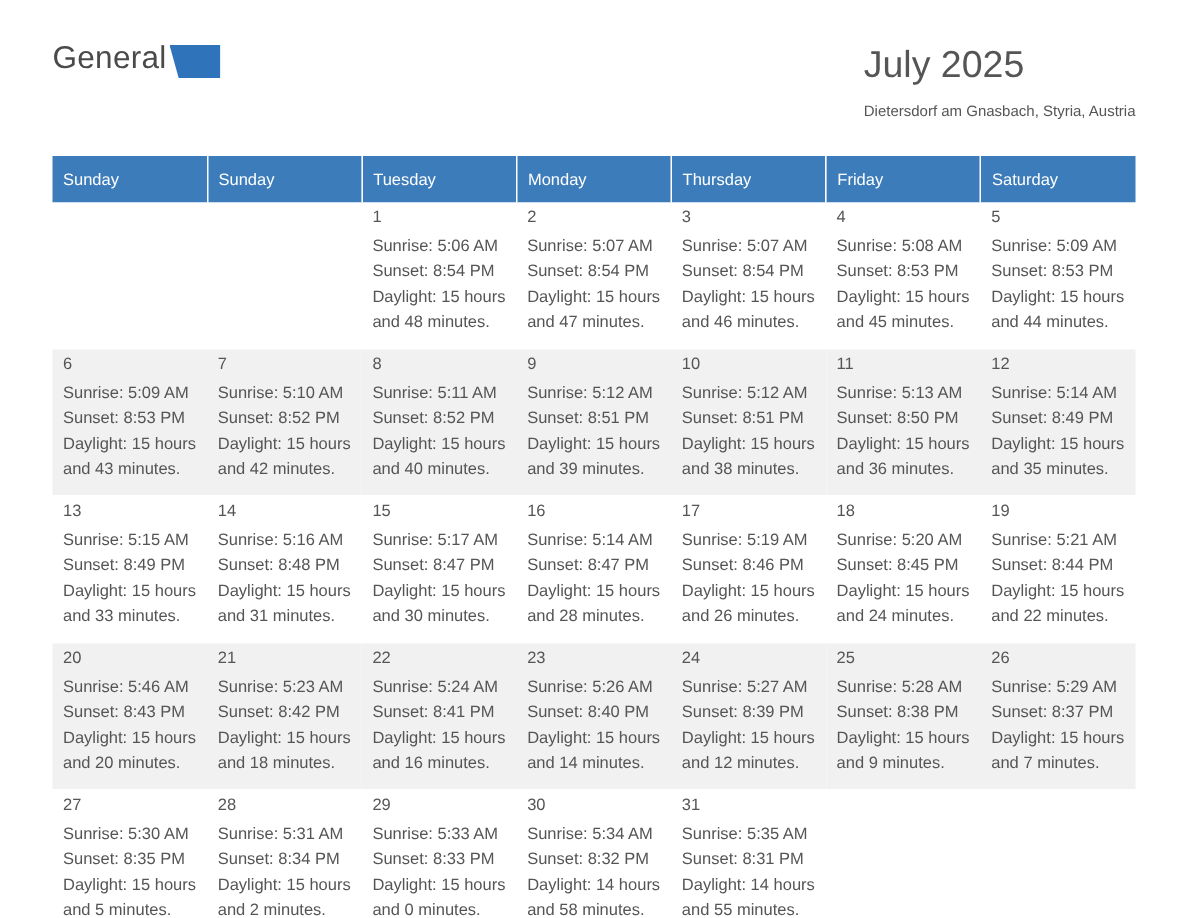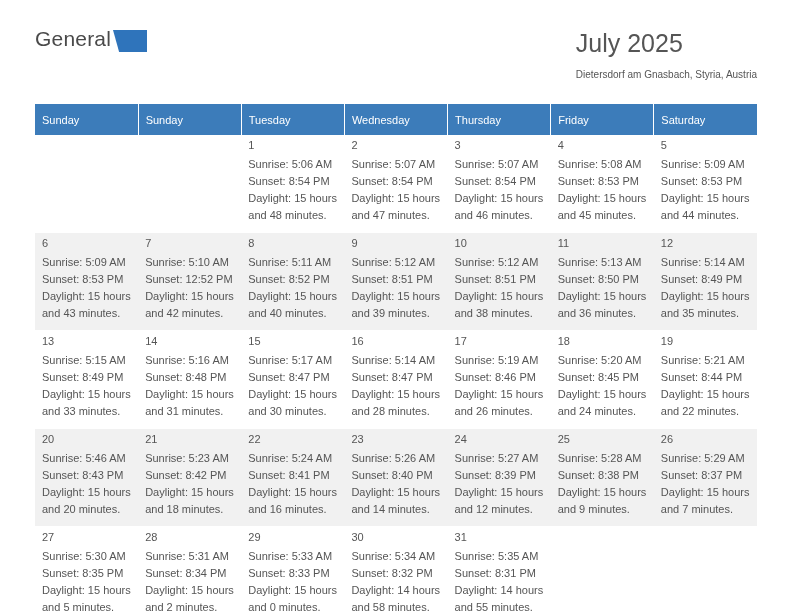--- a/index.html
+++ b/index.html
@@ -128,21 +128,21 @@
       <div class="cal-subtitle">Dietersdorf am Gnasbach, Styria, Austria</div>
     </div>
   </div>
 
   <table class="calendar">
     <thead>
       <tr>
         <th>Sunday</th>
         <th>Sunday</th>
         <th>Tuesday</th>
-        <th>Wednesday</th>
+        <th>Monday</th>
         <th>Thursday</th>
         <th>Friday</th>
         <th>Saturday</th>
       </tr>
     </thead>
     <tbody>
 
       <tr class="row-even">
         <td class="empty">
           <div class="daynum"></div>
@@ -193,21 +193,21 @@
         <td>
           <div class="daynum">6</div>
           <div class="info">Sunrise: 5:09 AM
 Sunset: 8:53 PM
 Daylight: 15 hours
 and 43 minutes.</div>
         </td>
         <td>
           <div class="daynum">7</div>
           <div class="info">Sunrise: 5:10 AM
-Sunset: 12:52 PM
+Sunset: 8:52 PM
 Daylight: 15 hours
 and 42 minutes.</div>
         </td>
         <td>
           <div class="daynum">8</div>
           <div class="info">Sunrise: 5:11 AM
 Sunset: 8:52 PM
 Daylight: 15 hours
 and 40 minutes.</div>
         </td>

